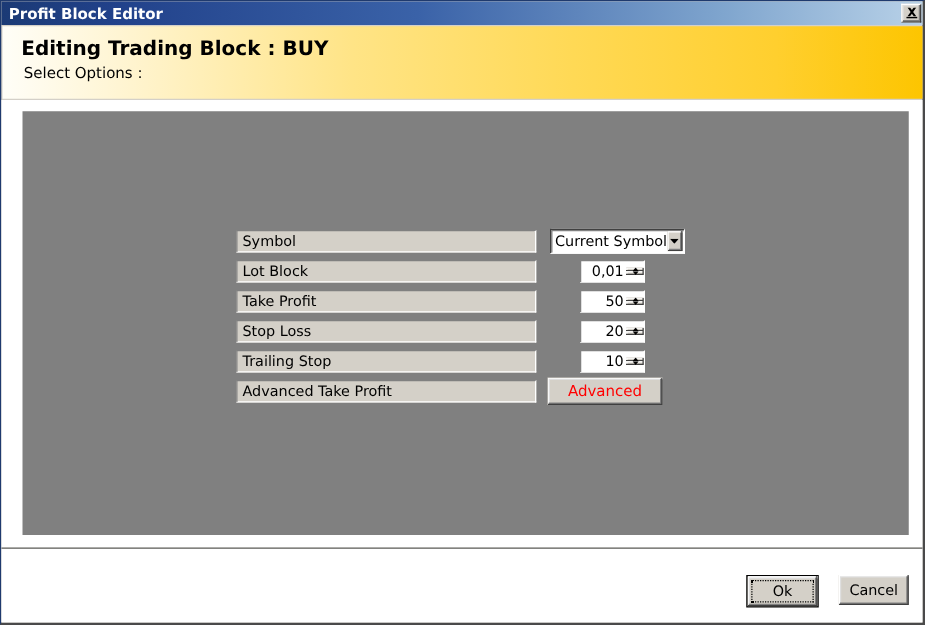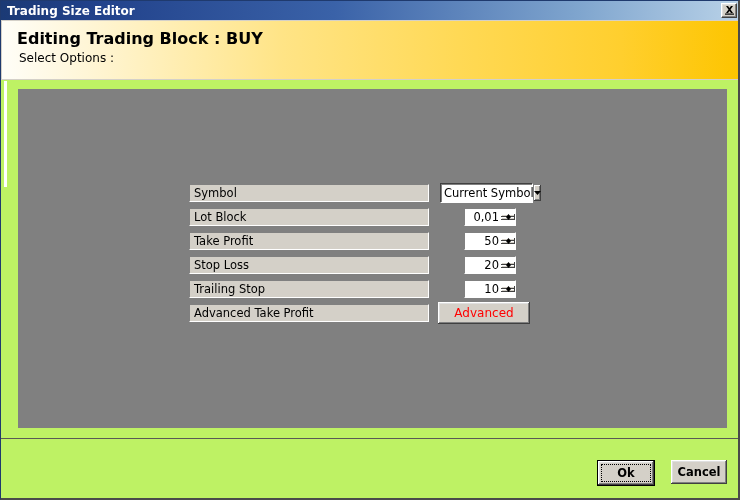--- a/index.html
+++ b/index.html
@@ -91,21 +91,21 @@
     white-space: nowrap;
   }
 
   
   #body-area {
     position: absolute;
     left: 0;
     top: 79px;
     width: 738px;
     height: 419px;
-    background: #bef264;
+    background: #ffffff;
   }
 
   
   #left-strip {
     position: absolute;
     left: 3px;
     top: 1px;
     width: 3px;
     height: 106px;
     background: #ffffff;
@@ -150,21 +150,21 @@
     padding-left: 4px;
     white-space: nowrap;
     overflow: hidden;
   }
 
   
   .combo {
     position: absolute;
     left: 251px;
     top: -1px;
-    width: 93px;
+    width: 108px;
     height: 20px;
     box-sizing: border-box;
     background: #ffffff;
     border-top: 1px solid #404040;
     border-left: 1px solid #404040;
     border-right: 1px solid #ffffff;
     border-bottom: 1px solid #ffffff;
     box-shadow: inset 1px 1px 0 #808080;
     display: flex;
     align-items: center;
@@ -281,21 +281,20 @@
                 inset -2px -2px 0 #808080, inset 2px 2px 0 #dfdfdf;
     font-family: "DejaVu Sans", sans-serif;
     font-size: 11.5px;
     color: #000000;
     cursor: pointer;
     display: flex;
     align-items: center;
     justify-content: center;
     position: relative;
     padding: 0;
-    font-weight: bold;
   }
   .btn.default::after {
     content: "";
     position: absolute;
     left: 3px; top: 3px; right: 3px; bottom: 3px;
     border: 1px dotted #000000;
     pointer-events: none;
   }
   .btn.default {
     box-shadow: inset -1px -1px 0 #404040, inset 1px 1px 0 #ffffff,
@@ -303,21 +302,21 @@
                 0 0 0 1px #000000;
     margin: 1px;
   }
 </style>
 </head>
 <body>
 
 <div id="dialog">
 
   <div id="titlebar">
-    <span id="title-text">Trading Size Editor</span>
+    <span id="title-text">Profit Block Editor</span>
     <button id="close-btn">
       <svg width="9" height="9" viewBox="0 0 9 9">
         <path d="M1,0 L3,0 L4.5,2 L6,0 L8,0 L5.5,3.5 L8,7 L6,7 L4.5,5 L3,7 L1,7 L3.5,3.5 Z" fill="#000000"></path>
         <rect x="0" y="7.5" width="9" height="1.2" fill="#000000"></rect>
       </svg>
     </button>
   </div>
 
   <div id="banner">
     <div id="banner-title">Editing Trading Block : BUY</div>

